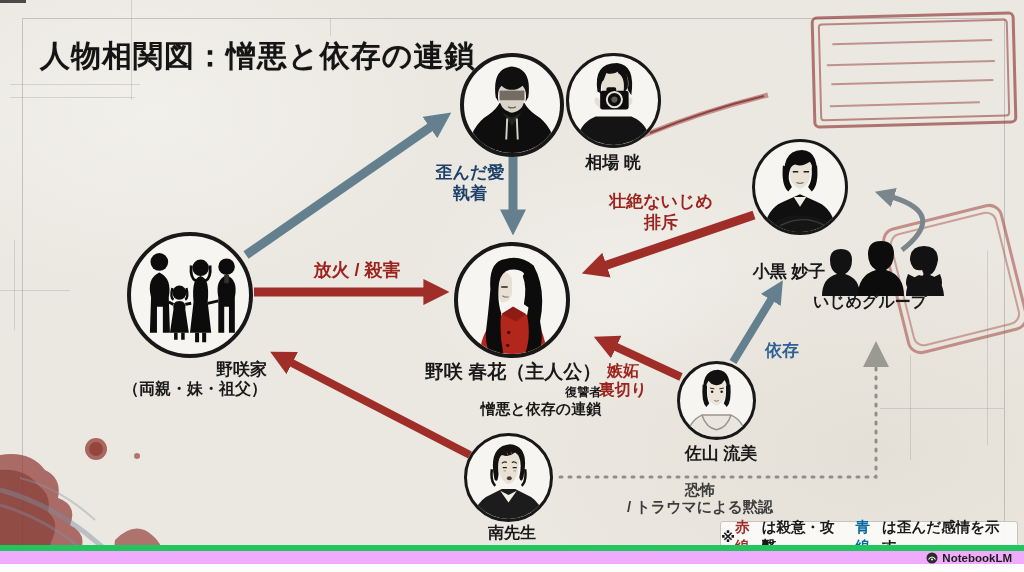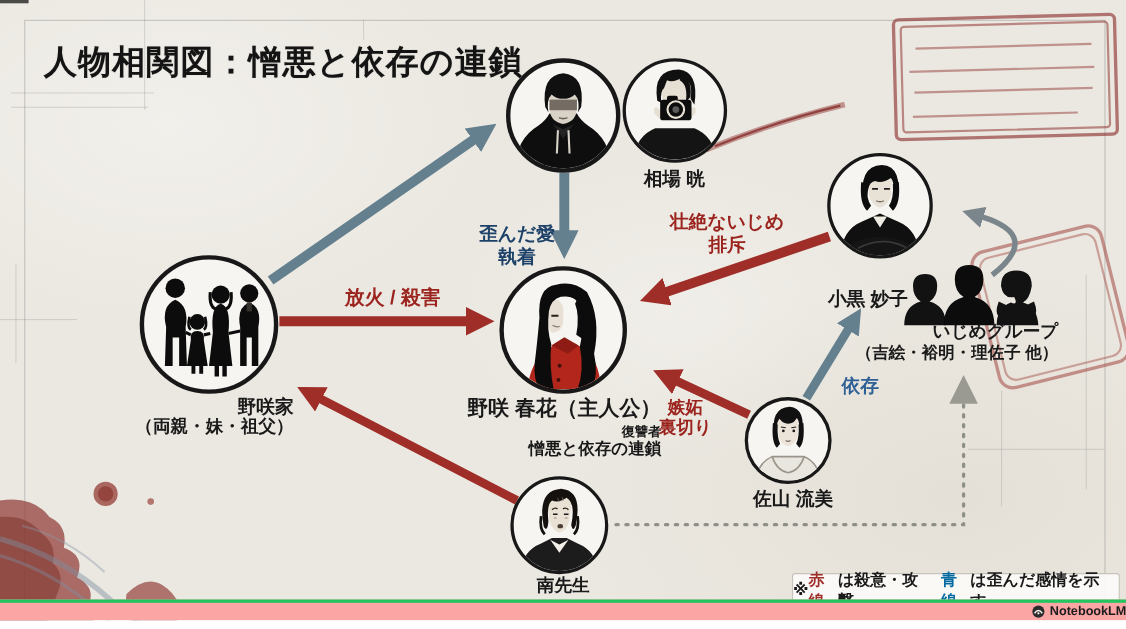--- a/index.html
+++ b/index.html
@@ -26,33 +26,33 @@
   .stampline{position:absolute;height:2px;background:rgba(150,60,58,.5);}
   
   .node{position:absolute;z-index:3;border-radius:50%;background:#f7f5f1;
     border:4px solid #181818;box-sizing:border-box;overflow:hidden;}
   .node svg{position:absolute;inset:0;width:100%;height:100%;}
   .lbl{position:absolute;z-index:4;text-align:right;transform:translateX(-50%);
     font-weight:700;white-space:nowrap;line-height:1.18;}
   .edge-lbl{position:absolute;z-index:4;text-align:center;transform:translateX(-50%);
     font-weight:800;white-space:nowrap;}
   .red-t{color:var(--redText);}
-  .blue-t{color:var(--blueText);margin-top:40px;}
+  .blue-t{color:var(--blueText);}
   
   #arrows{position:absolute;inset:0;z-index:2;pointer-events:none;}
   
   .legend-box{position:absolute;left:720px;top:521px;width:296px;height:29px;z-index:5;
     background:rgba(252,251,248,.92);border:1px solid #c8c4bb;border-radius:3px;
     display:flex;align-items:center;justify-content:center;
     font-size:14.5px;font-weight:800;}
   .legend-box .lr{color:var(--red);}
   .legend-box .lb{color:#0369a1;}
   .footerbar{position:absolute;left:0;right:0;bottom:0;height:19px;z-index:5;
-    background:#fca5a5;border-top:3px solid #22c55e;
-    display:flex;align-items:center;justify-content:flex-end;padding-right:0;box-sizing:border-box;}
+    background:#f0abfc;border-top:6px solid #22c55e;
+    display:flex;align-items:center;justify-content:flex-end;padding-right:12px;box-sizing:border-box;}
   .brand{display:flex;align-items:center;gap:4px;font-size:11.5px;font-weight:700;color:#1c1c1c;}
   #title{position:absolute;left:40px;top:36px;z-index:4;font-size:30px;font-weight:800;
     letter-spacing:1px;color:#141414;text-shadow:0 0 1px rgba(0,0,0,.25);}
 </style>
 </head>
 <body>
 
 <div id="stage">
 
   <div class="frame"></div>
@@ -242,21 +242,20 @@
       <path d="M44,42 L47,42 M56,42 L59,42" stroke="#9a8d7d" stroke-width="1.1"></path>
       <ellipse cx="51" cy="51" rx="3" ry="2.4" fill="#4a3e36"></ellipse>
       <path d="M48,20 L50,24 M53,19 L54,23" stroke="#6b6258" stroke-width="1"></path>
     </svg>
   </div>
 
   <div class="lbl" style="left:613px;top:153px;font-size:17px;">相場 晄</div>
   <div class="lbl" style="left:789px;top:242px;font-size:17px;margin-top:20px;">小黒 妙子</div>
   <div class="lbl" style="left:870px;top:293px;font-size:16px;">
     <div>いじめグループ</div>
-    <div style="font-size:15px;">（吉絵・裕明・理佐子 他）</div>
   </div>
   <div class="lbl" style="left:195px;top:360px;font-size:17px;">
     <div>野咲家</div>
     <div style="font-size:16px;">（両親・妹・祖父）</div>
   </div>
   <div class="lbl" style="left:513px;top:361px;font-size:19px;">
     <div>野咲 春花（主人公）</div>
     <div style="font-size:12px;margin-top:2px;">復讐者</div>
     <div style="font-size:15px;">憎悪と依存の連鎖</div>
   </div>
@@ -270,20 +269,24 @@
   <div class="edge-lbl red-t" style="left:661px;top:191px;font-size:17px;line-height:1.25;">
     <div>壮絶ないじめ</div>
     <div>排斥</div>
   </div>
   <div class="edge-lbl red-t" style="left:357px;top:258px;font-size:18px;">放火 / 殺害</div>
   <div class="edge-lbl red-t" style="left:623px;top:361px;font-size:16px;line-height:1.2;">
     <div>嫉妬</div>
     <div>裏切り</div>
   </div>
   <div class="edge-lbl" style="left:782px;top:339px;font-size:17px;color:#2e5f95;">依存</div>
+  <div class="edge-lbl" style="left:700px;top:481px;font-size:15px;color:#3d3d3d;line-height:1.15;">
+    <div>恐怖</div>
+    <div>/ トラウマによる黙認</div>
+  </div>
 
   <div class="legend-box">
     <span>※</span>
       <span class="lr">赤線</span>
       <span>は殺意・攻撃、</span>
       <span class="lb">青線</span>
       <span>は歪んだ感情を示す。</span>
   </div>
 
   <div class="footerbar">

